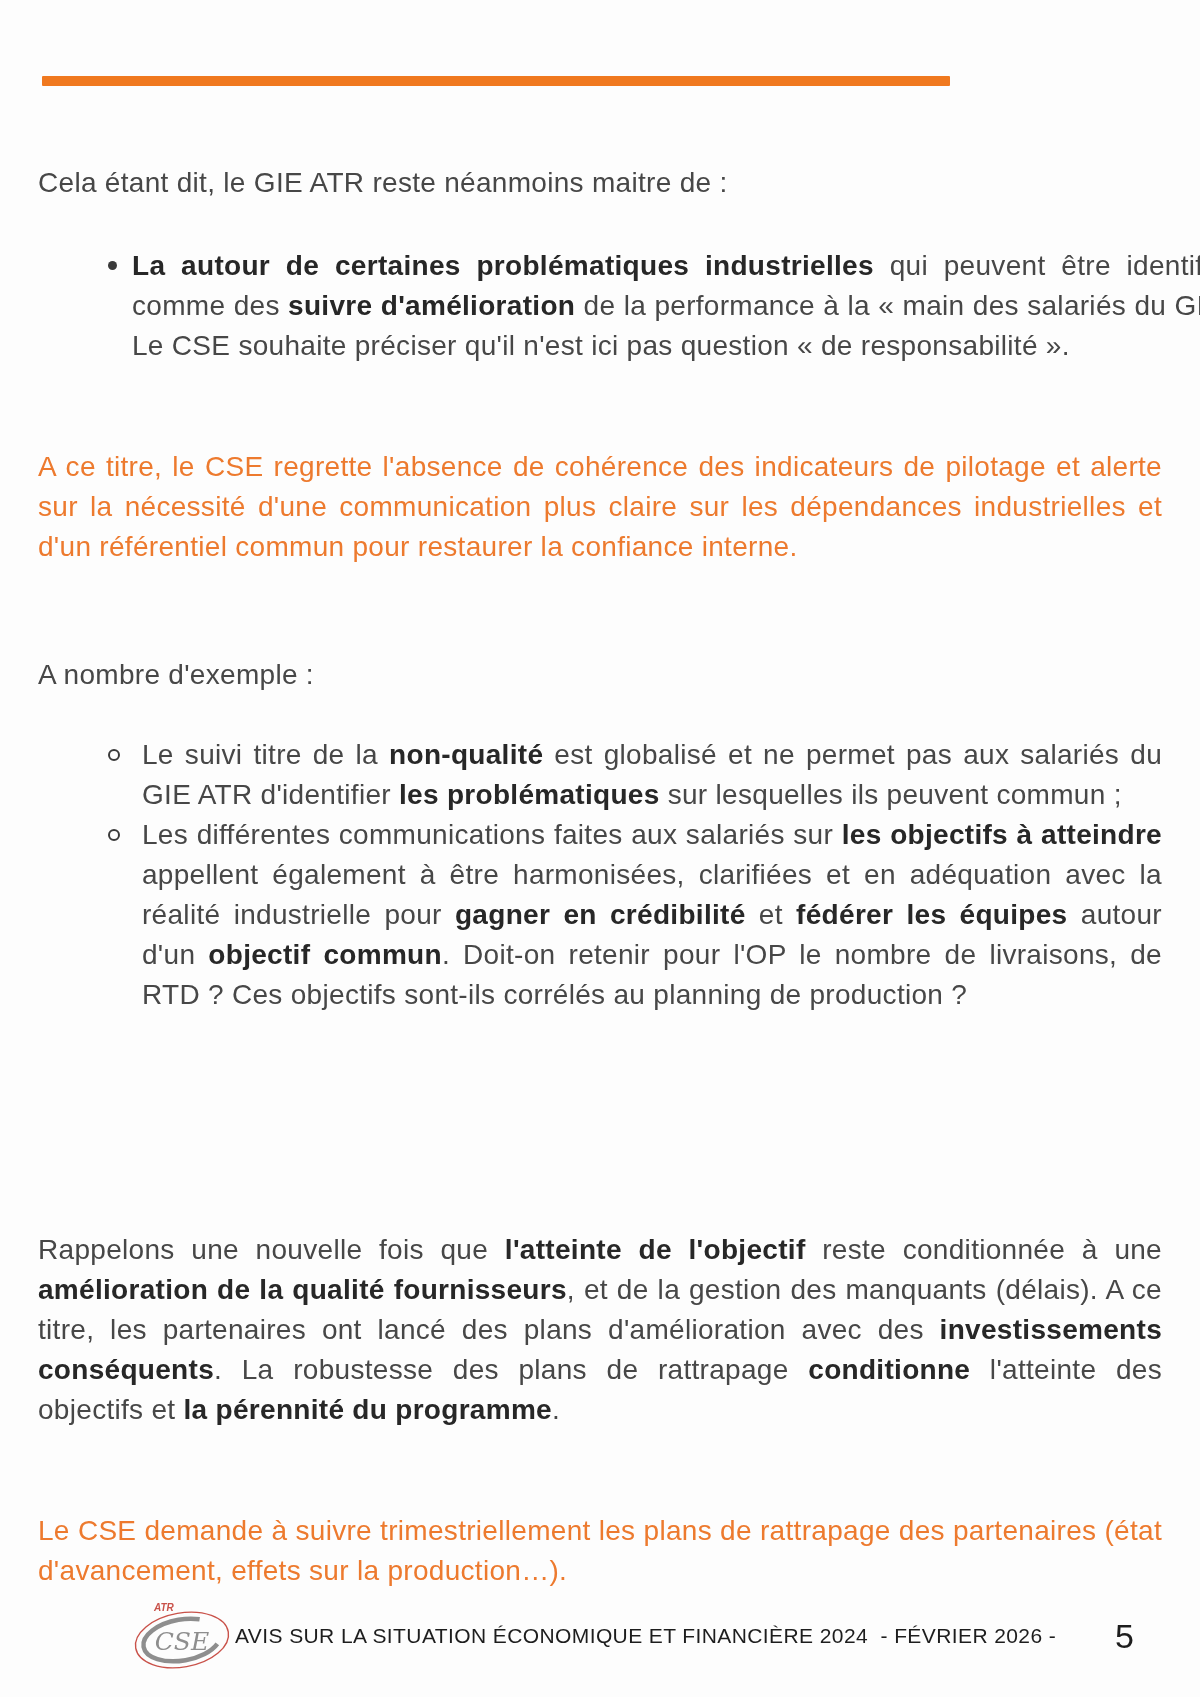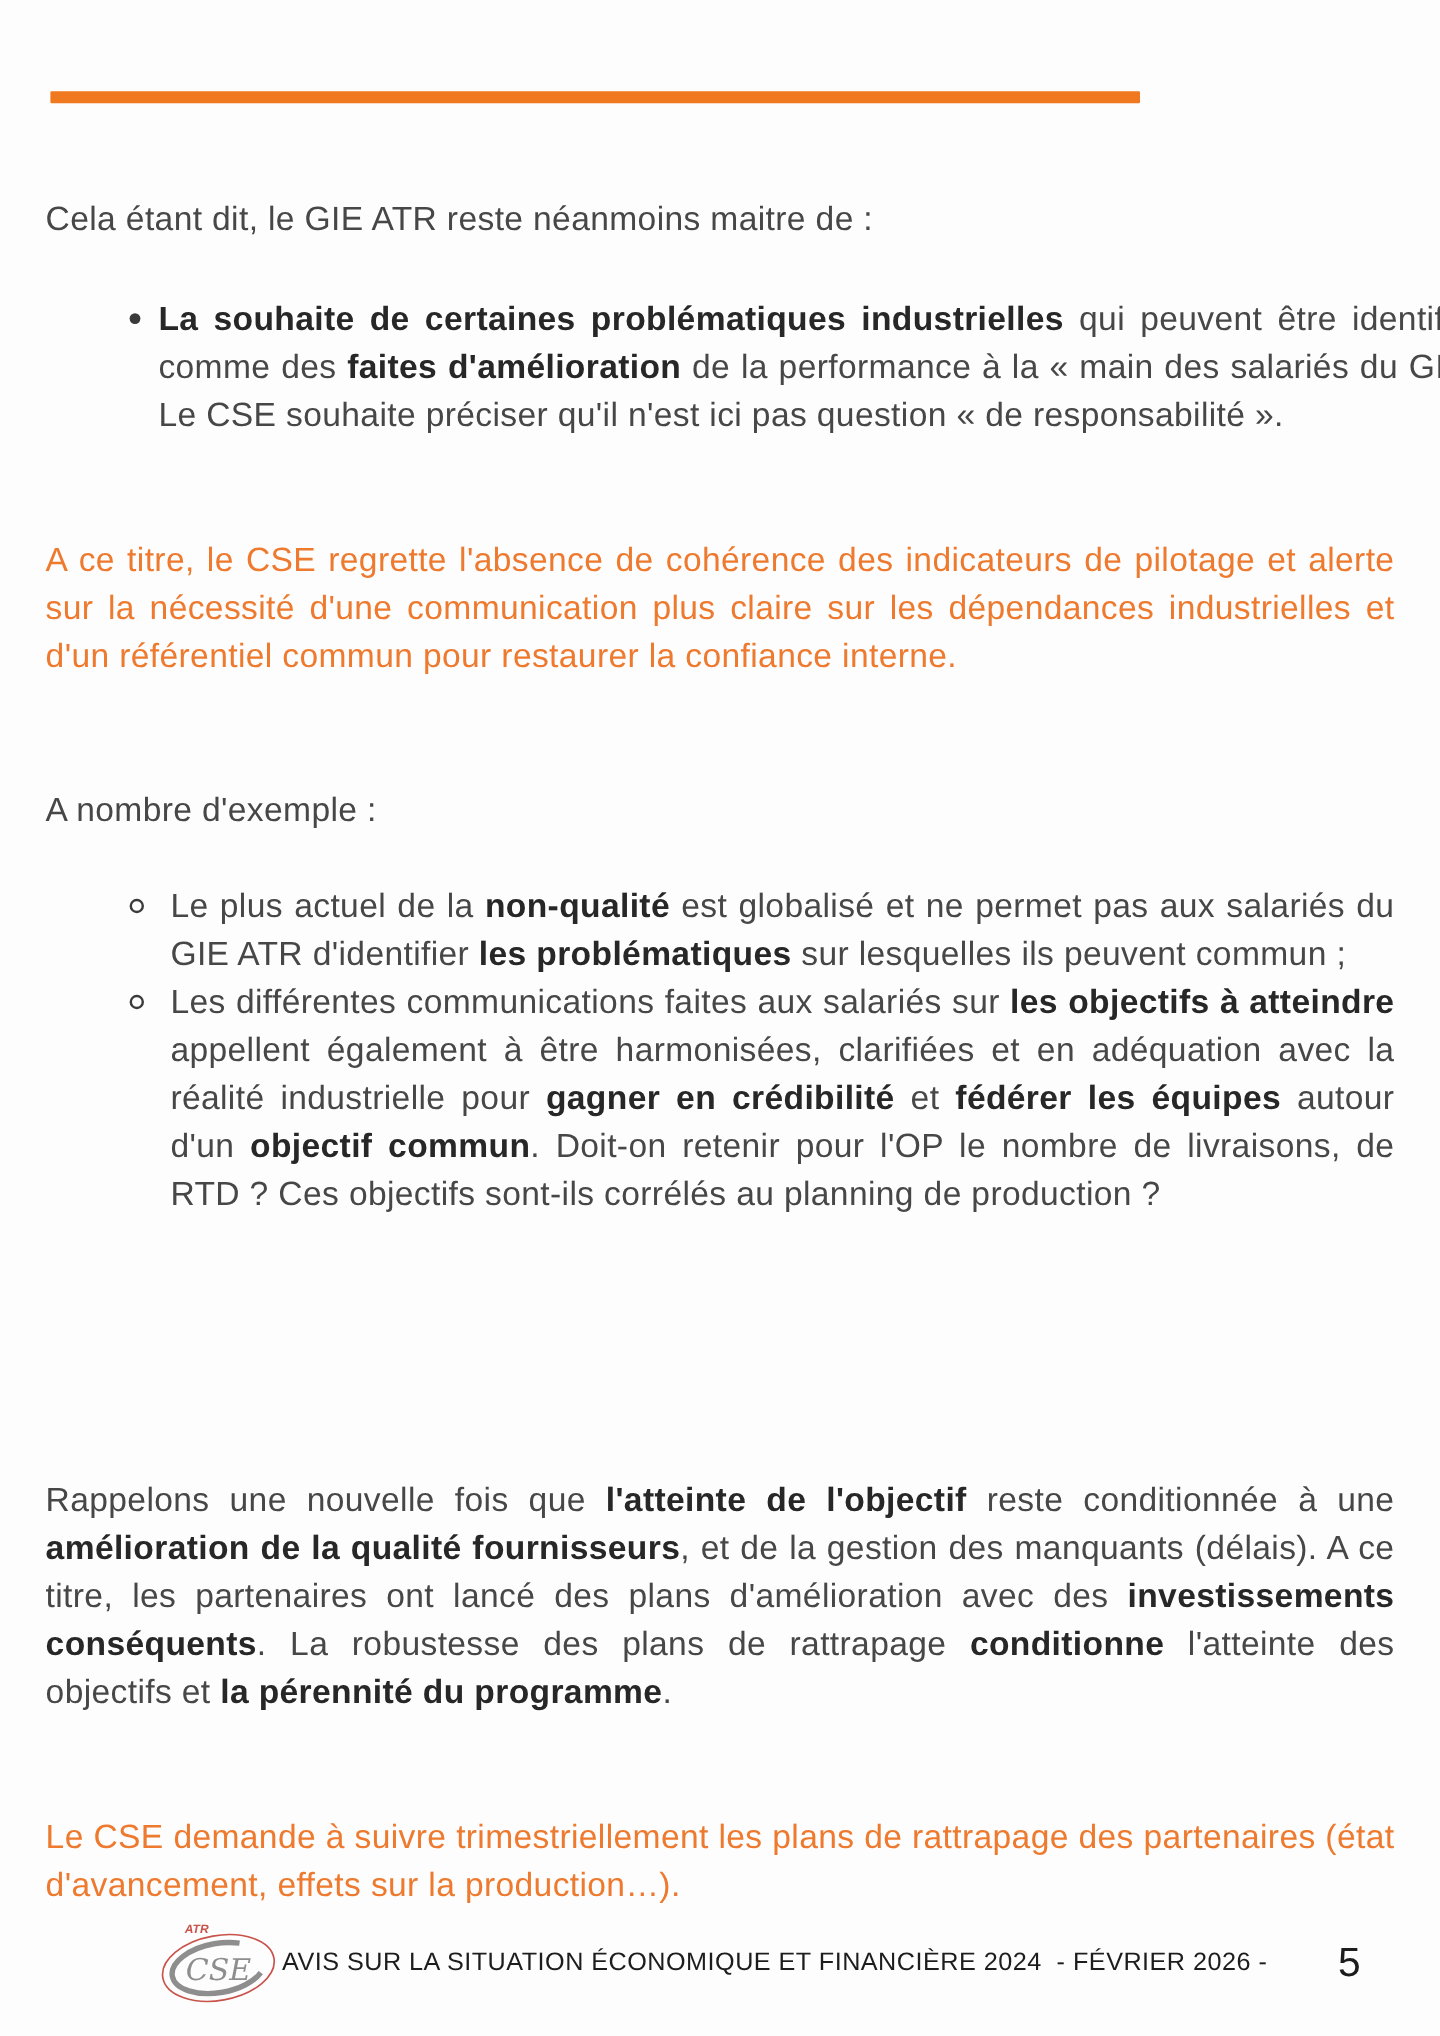--- a/index.html
+++ b/index.html
@@ -64,31 +64,31 @@
 <body>
 
 <div class="page">
 
   <div class="top-bar"></div>
 
   <div class="block" style="top:163px;">Cela étant dit, le GIE ATR reste néanmoins maitre de :</div>
 
   <div class="block justify bullet-item" style="top:246px;">
     <span class="dot"></span>
-    <span><span class="b">La souhaite de certaines problématiques industrielles</span><span> qui peuvent être identifiées comme des </span><span class="b">faites d'amélioration</span><span> de la performance à la « main des salariés du GIE ». Le CSE souhaite préciser qu'il n'est ici pas question « de responsabilité ».</span></span>
+    <span><span class="b">La autour de certaines problématiques industrielles</span><span> qui peuvent être identifiées comme des </span><span class="b">suivre d'amélioration</span><span> de la performance à la « main des salariés du GIE ». Le CSE souhaite préciser qu'il n'est ici pas question « de responsabilité ».</span></span>
   </div>
 
   <div class="block callout" style="top:447px;">A ce titre, le CSE regrette l'absence de cohérence des indicateurs de pilotage et alerte sur la nécessité d'une communication plus claire sur les dépendances industrielles et d'un référentiel commun pour restaurer la confiance interne.</div>
 
   <div class="block" style="top:655px;">A nombre d'exemple :</div>
 
   <div class="block" style="top:735px;">
     <div class="justify sub-item">
       <span class="circle"></span>
-      <span><span>Le plus actuel de la </span><span class="b">non-qualité</span><span> est globalisé et ne permet pas aux salariés du GIE ATR d'identifier </span><span class="b">les problématiques</span><span> sur lesquelles ils peuvent commun ;</span></span>
+      <span><span>Le suivi titre de la </span><span class="b">non-qualité</span><span> est globalisé et ne permet pas aux salariés du GIE ATR d'identifier </span><span class="b">les problématiques</span><span> sur lesquelles ils peuvent commun ;</span></span>
     </div>
     <div class="justify sub-item">
       <span class="circle"></span>
       <span><span>Les différentes communications faites aux salariés sur </span><span class="b">les objectifs à atteindre</span><span> appellent également à être harmonisées, clarifiées et en adéquation avec la réalité industrielle pour </span><span class="b">gagner en crédibilité</span><span> et </span><span class="b">fédérer les équipes</span><span> autour d'un </span><span class="b">objectif commun</span><span>. Doit-on retenir pour l'OP le nombre de livraisons, de RTD ? Ces objectifs sont-ils corrélés au planning de production ?</span></span>
     </div>
   </div>
 
   <div class="block justify" style="top:1230px;">
     <span><span>Rappelons une nouvelle fois que </span><span class="b">l'atteinte de l'objectif</span><span> reste conditionnée à une </span><span class="b">amélioration de la qualité fournisseurs</span><span>, et de la gestion des manquants (délais). A ce titre, les partenaires ont lancé des plans d'amélioration avec des </span><span class="b">investissements conséquents</span><span>. La robustesse des plans de rattrapage </span><span class="b">conditionne</span><span> l'atteinte des objectifs et </span><span class="b">la pérennité du programme</span><span>.</span></span>
   </div>

